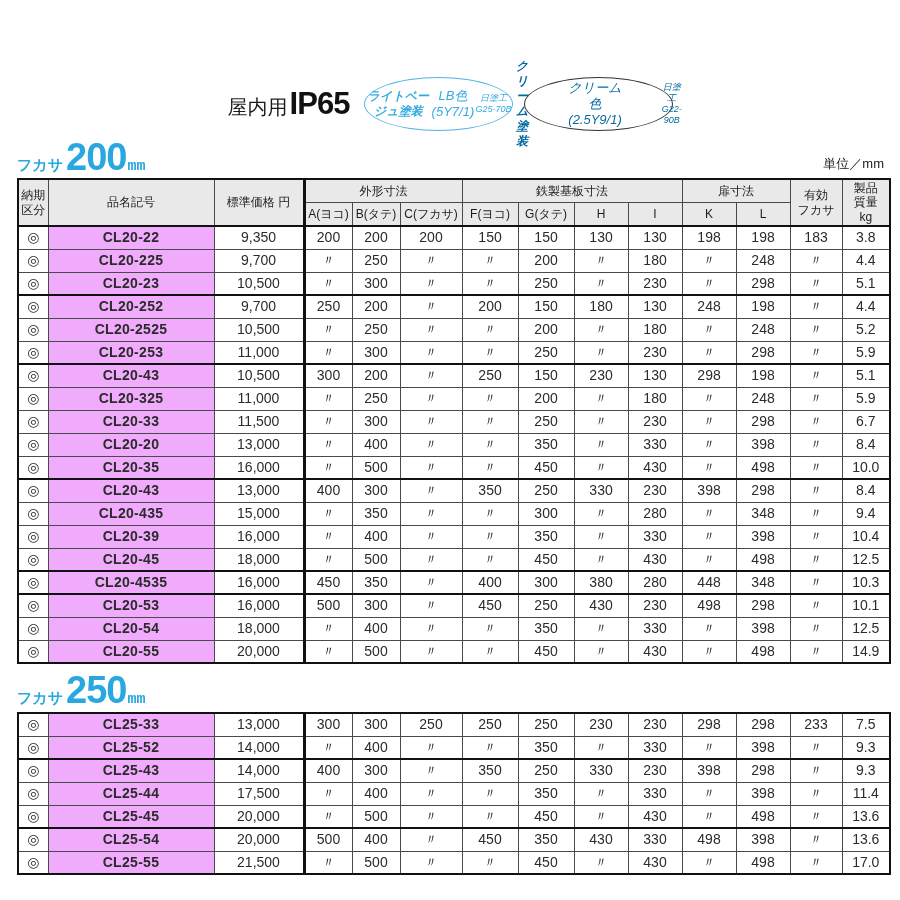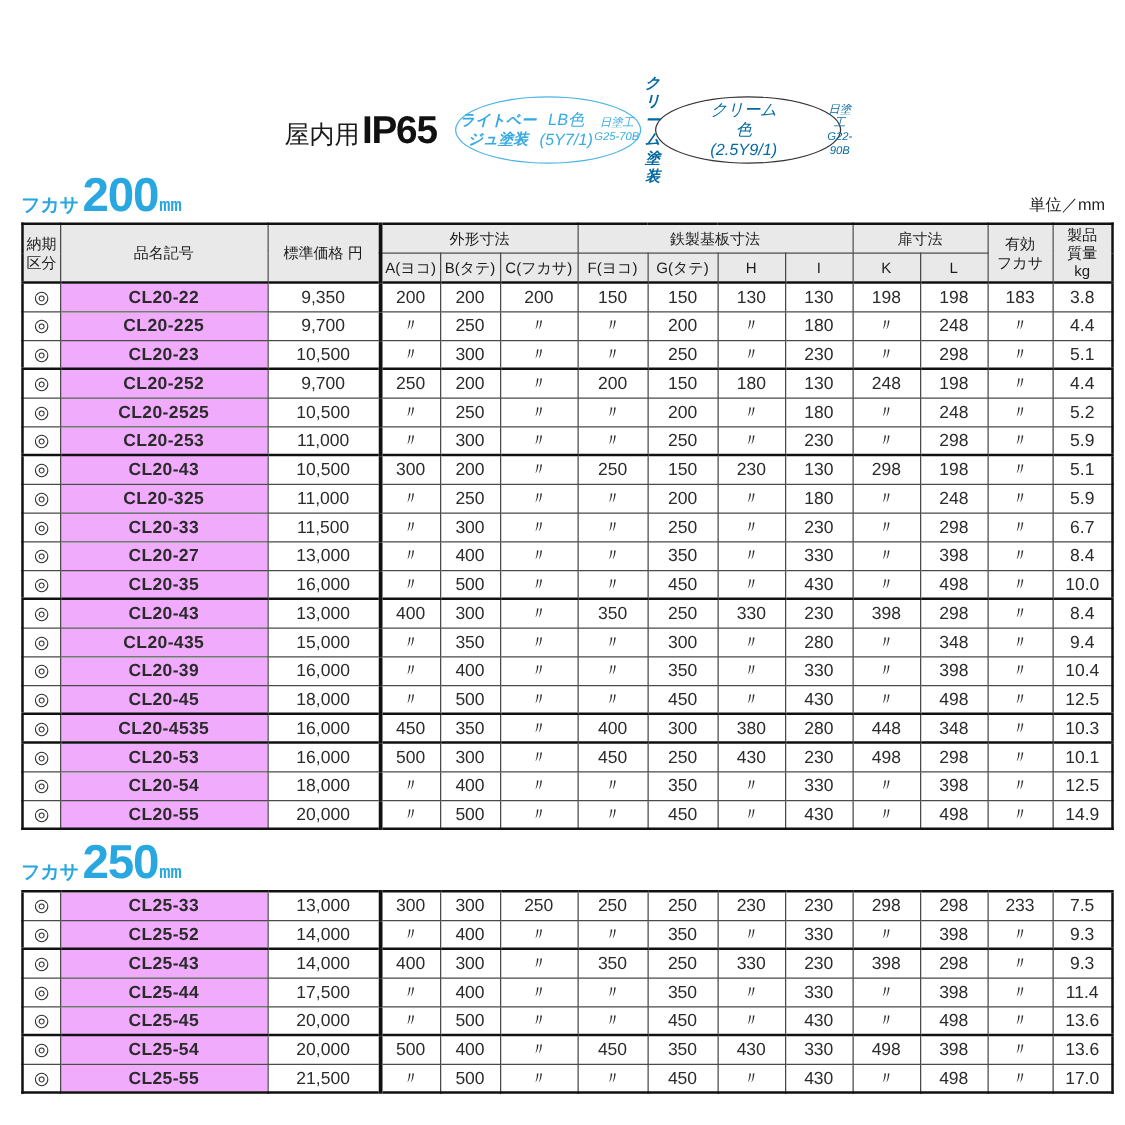--- a/index.html
+++ b/index.html
@@ -307,21 +307,21 @@
           <td class="col-g">250</td>
           <td class="col-h ditto">〃</td>
           <td class="col-i">230</td>
           <td class="col-k ditto">〃</td>
           <td class="col-l">298</td>
           <td class="col-eff ditto">〃</td>
           <td class="col-wt">6.7</td>
         </tr>
         <tr>
           <td class="col-mark">◎</td>
-          <td class="col-name">CL20-27</td>
+          <td class="col-name">CL20-20</td>
           <td class="col-price">13,000</td>
           <td class="col-a ditto">〃</td>
           <td class="col-b">400</td>
           <td class="col-c ditto">〃</td>
           <td class="col-f ditto">〃</td>
           <td class="col-g">350</td>
           <td class="col-h ditto">〃</td>
           <td class="col-i">330</td>
           <td class="col-k ditto">〃</td>
           <td class="col-l">398</td>

